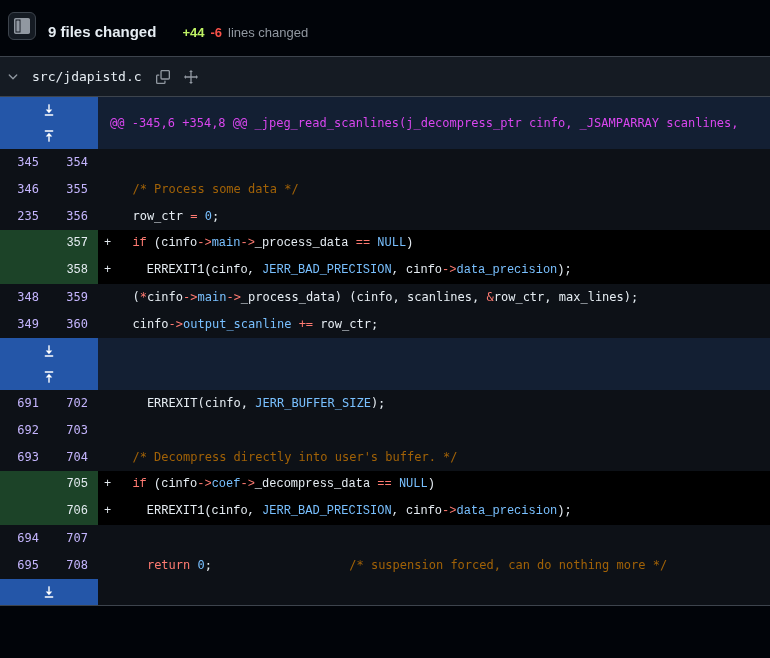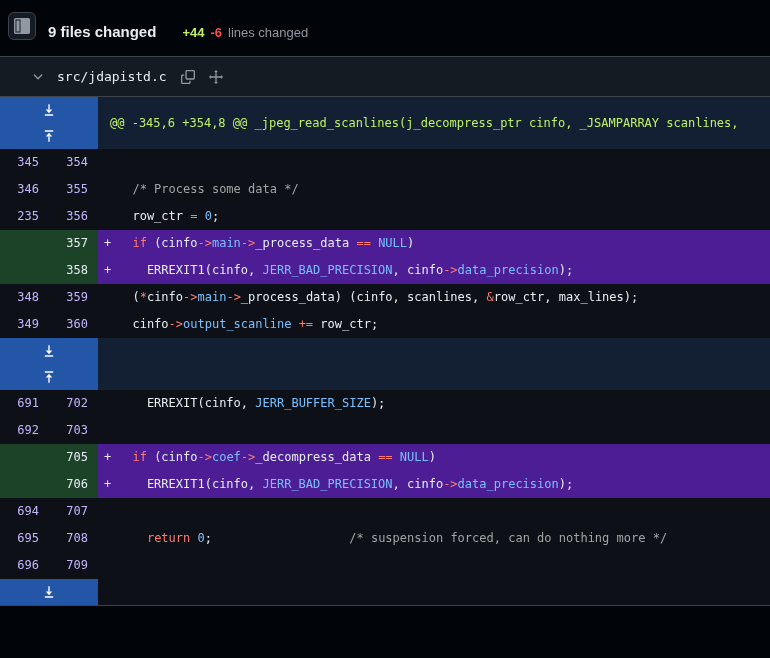--- a/index.html
+++ b/index.html
@@ -39,21 +39,21 @@
     margin-top: 14px;
     border-top: 1px solid #3d444d;
     border-bottom: 1px solid #3d444d;
     background: #0d1117;
   }
   .file-header {
     height: 40px;
     background: #151b23;
     border-bottom: 1px solid #3d444d;
     display: flex; align-items: center;
-    padding: 0 25px;
+    padding: 0 0;
     gap: 2px;
   }
   .icon-btn {
     width: 26px; height: 26px;
     background: transparent; border: none;
     display: flex; align-items: center; justify-content: center;
     cursor: pointer; border-radius: 6px; flex: none;
   }
   .path {
     font-family: "DejaVu Sans Mono", monospace;
@@ -80,52 +80,52 @@
   }
   .code {
     flex: 1;
     white-space: pre;
     overflow: hidden;
     padding-left: 6px;
     color: #e6edf3;
   }
   .marker { display: inline-block; width: 14px; }
 
-  .row.add { background: #4c1d95; }
+  .row.add { background: #000000; font-family: Liberation Mono, monospace; }
   .row.add .num { background: #1c4328; color: #e6edf3; }
   .row.add .marker { color: #e6edf3; }
 
   .row.hunk { height: 52px; line-height: 52px; background: #131f33; }
   .row.expand { height: 26px; line-height: 26px; background: #0d1117; }
   .expander {
     width: 98px; flex: none;
     background: #2456a8;
     display: flex; flex-direction: column;
   }
   .exp {
     flex: 1;
     background: none; border: none;
     display: flex; align-items: center; justify-content: center;
     cursor: pointer;
   }
   .hunk-text {
     flex: 1;
-    color: #bef264;
+    color: #d946ef;
     padding-left: 12px;
     white-space: pre;
     overflow: hidden;
   }
 
   
   .pl { color: #e6edf3; }
   .kw { color: #ff7b72; }
   .op { color: #ff7b72; }
   .cn { color: #79c0ff; }
   .mb { color: #79c0ff; }
-  .cm { color: #a3a3a3; margin-top: 46px; }
+  .cm { color: #a16207; margin-top: 46px; }
 </style>
 </head>
 <body>
 
 <header class="top">
   <button class="tree-toggle">
     <svg viewBox="0 0 16 16" width="16" height="16">
       <g fill="#9198a1">
         <path d="M1.75 0h12.5C15.2 0 16 .8 16 1.75v12.5c0 .95-.8 1.75-1.75 1.75H1.75C.8 16 0 15.2 0 14.25V1.75C0 .8.8 0 1.75 0Zm-.25 1.75v12.5c0 .14.11.25.25.25H6.5v-13H1.75a.25.25 0 0 0-.25.25Z"></path>
         <rect x="2.4" y="2.4" width="3.2" height="11.2" rx="0.5"></rect>
@@ -244,44 +244,44 @@
       <div class="row context">
         <div class="num old">691</div>
         <div class="num new">702</div>
         <div class="code"><span class="marker"> </span><span class="pl">    ERREXIT(cinfo, </span><span class="cn">JERR_BUFFER_SIZE</span><span class="pl">);</span></div>
       </div>
       <div class="row context">
         <div class="num old">692</div>
         <div class="num new">703</div>
         <div class="code"><span class="marker"> </span></div>
       </div>
+      <div class="row context">
+        <div class="num old">693</div>
+        <div class="num new">704</div>
+        <div class="code"><span class="marker"> </span><span class="cm">  /* Decompress directly into user's buffer. */</span></div>
+      </div>
       <div class="row add">
         <div class="num old"></div>
         <div class="num new">705</div>
         <div class="code"><span class="marker">+</span><span class="pl">  </span><span class="kw">if</span><span class="pl"> (cinfo</span><span class="op">-&gt;</span><span class="mb">coef</span><span class="op">-&gt;</span><span class="pl">_decompress_data </span><span class="op">==</span><span class="pl"> </span><span class="cn">NULL</span><span class="pl">)</span></div>
       </div>
       <div class="row add">
         <div class="num old"></div>
         <div class="num new">706</div>
         <div class="code"><span class="marker">+</span><span class="pl">    ERREXIT1(cinfo, </span><span class="cn">JERR_BAD_PRECISION</span><span class="pl">, cinfo</span><span class="op">-&gt;</span><span class="mb">data_precision</span><span class="pl">);</span></div>
       </div>
       <div class="row context">
         <div class="num old">694</div>
         <div class="num new">707</div>
       </div>
       <div class="row context">
         <div class="num old">695</div>
         <div class="num new">708</div>
         <div class="code"><span class="marker"> </span><span class="pl">    </span><span class="kw">return</span><span class="pl"> </span><span class="cn">0</span><span class="pl">;                   </span><span class="cm">/* suspension forced, can do nothing more */</span></div>
       </div>
-      <div class="row context">
-        <div class="num old">696</div>
-        <div class="num new">709</div>
-        <div class="code"><span class="marker"> </span></div>
-      </div>
       <div class="row expand">
         <div class="expander">
           <button class="exp">
             <svg viewBox="0 0 16 16" width="14" height="14">
               <g fill="#ffffff">
                 <rect x="7.2" y="1.5" width="1.6" height="6"></rect>
                 <path d="M4.3 7.5h7.4L8 11.6z"></path>
                 <rect x="3" y="12.8" width="10" height="1.7" rx="0.8"></rect>
               </g>
             </svg>

